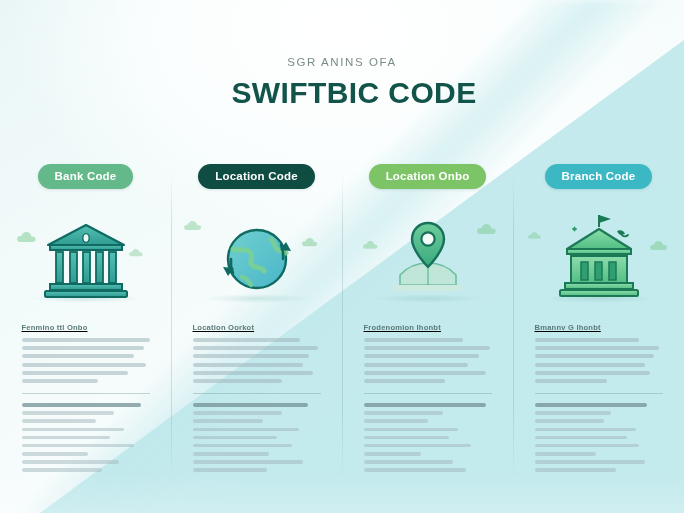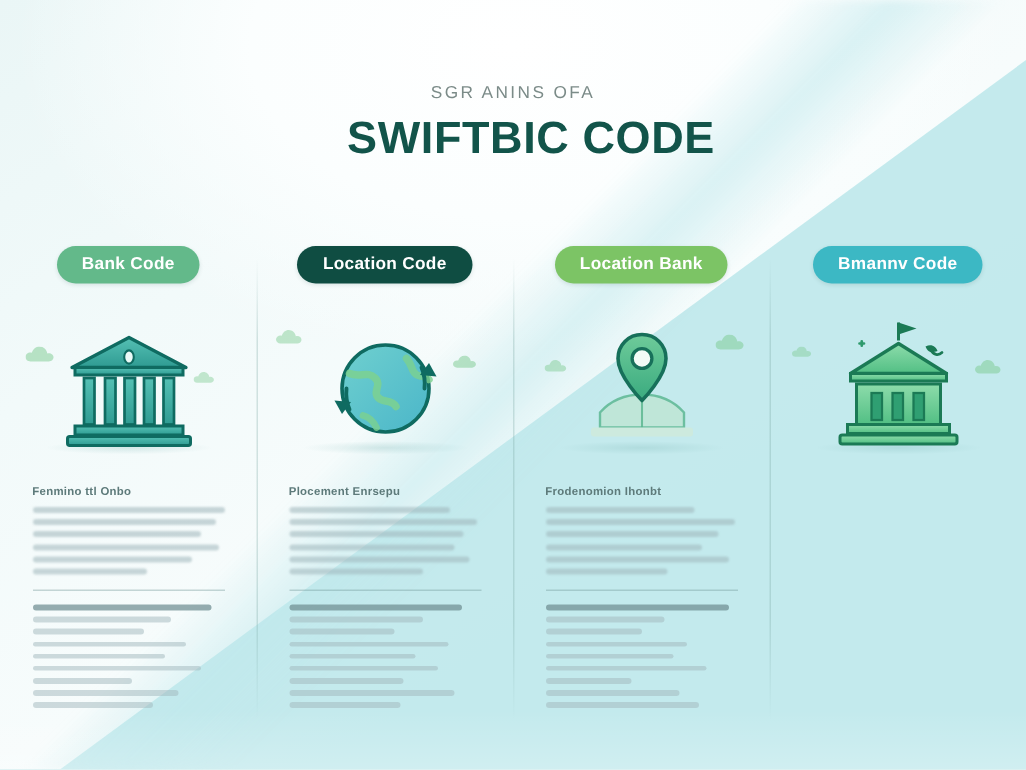--- a/index.html
+++ b/index.html
@@ -66,21 +66,21 @@
     display:flex;align-items:flex-end;justify-content:center;
   }
   .ground{
     position:absolute;bottom:6px;left:50%;transform:translateX(-50%);
     width:112px;height:9px;border-radius:50%;
     background:radial-gradient(ellipse at center, rgba(120,180,178,.26) 0%, rgba(120,180,178,0) 70%);
   }
   .cloud{position:absolute;opacity:.55;}
 
   
-  .body-block{width:128px;margin-top:14px;}
+  .body-block{width:128px;margin-top:14px;text-decoration:underline;}
   .b-head{
     font-size:7.6px;font-weight:700;color:#5d7a7a;letter-spacing:.2px;
     filter:blur(.5px);margin-bottom:6px;
   }
   .b-line{
     height:4px;border-radius:2px;margin-bottom:4.2px;
     background:#9fb6bb;opacity:.55;filter:blur(.55px);
   }
   .rule{height:1px;background:rgba(110,150,150,.38);margin:10px 0 9px;}
   .l-line{
@@ -174,42 +174,42 @@
       <path d="M24 38c7 3 12-2 17 3s-2 9 2 13 9 1 12 6" fill="none" stroke="#7cd18f" stroke-width="5" stroke-linecap="round" opacity=".85"></path>
       <path d="M62 28c4 4 3 9 7 11s6 0 8 3" fill="none" stroke="#7cd18f" stroke-width="5" stroke-linecap="round" opacity=".8"></path>
       <path d="M33 66c4 1 7 4 9 8" fill="none" stroke="#7cd18f" stroke-width="4.5" stroke-linecap="round" opacity=".8"></path>
       <path d="M72 34a28 28 0 0 1 2 14" fill="none" stroke="#0f6b61" stroke-width="2.6" stroke-linecap="round"></path>
       <polygon points="77,31 82,40 71,39" fill="#0f6b61"></polygon>
       <path d="M24 62a28 28 0 0 1-2-14" fill="none" stroke="#0f6b61" stroke-width="2.6" stroke-linecap="round"></path>
       <polygon points="19,65 14,56 25,57" fill="#0f6b61"></polygon>
           </svg>
         </div>
         <div class="body-block">
-          <div class="b-head">Plocement Enrsepu</div>
+          <div class="b-head">Location Oorkot</div>
           <div class="b-line" style="width: 84%;"></div>
           <div class="b-line" style="width: 98%;"></div>
           <div class="b-line" style="width: 91%;"></div>
           <div class="b-line" style="width: 86%;"></div>
           <div class="b-line" style="width: 94%;"></div>
           <div class="b-line" style="width: 70%;"></div>
           <div class="rule"></div>
           <div class="l-line strong" style="width: 90%;"></div>
           <div class="l-line" style="width: 70%;"></div>
           <div class="l-line" style="width: 55%;"></div>
           <div class="l-line" style="width: 83%;"></div>
           <div class="l-line" style="width: 66%;"></div>
           <div class="l-line" style="width: 78%;"></div>
           <div class="l-line" style="width: 60%;"></div>
           <div class="l-line" style="width: 86%;"></div>
           <div class="l-line" style="width: 58%;"></div>
         </div>
       </div>
       <div class="col">
         <div class="divider"></div>
-        <div class="badge" style="background: rgb(124, 196, 101);">Location Bank</div>
+        <div class="badge" style="background: rgb(124, 196, 101);">Location Onbo</div>
         <div class="icon-stage">
           <div class="cloud" style="left: 10px; top: 32px; opacity: 0.45;"><svg width="17" height="8.16" viewBox="0 0 40 19">
     <path d="M6 18c-3.4 0-6-2.4-6-5.4S2.6 7.2 6 7.2c.6 0 1.2.1 1.7.3C9 3.2 12.6 0 17 0c4.8 0 8.8 3.7 9.4 8.4.6-.3 1.3-.4 2-.4 3 0 5.6 2.3 5.6 5s-2.6 5-5.6 5z" fill="#7ccb90"></path>
             </svg></div>
           <div class="cloud" style="left: 124px; top: 18px; opacity: 0.5;"><svg width="22" height="10.559999999999999" viewBox="0 0 40 19">
     <path d="M6 18c-3.4 0-6-2.4-6-5.4S2.6 7.2 6 7.2c.6 0 1.2.1 1.7.3C9 3.2 12.6 0 17 0c4.8 0 8.8 3.7 9.4 8.4.6-.3 1.3-.4 2-.4 3 0 5.6 2.3 5.6 5s-2.6 5-5.6 5z" fill="#7ccb90"></path>
             </svg></div>
           <div class="ground"></div>
           <svg width="96" height="92" viewBox="0 0 96 92" style="position: relative; margin-bottom: 6px;">
       <defs>
@@ -240,21 +240,21 @@
           <div class="l-line" style="width: 74%;"></div>
           <div class="l-line" style="width: 67%;"></div>
           <div class="l-line" style="width: 84%;"></div>
           <div class="l-line" style="width: 45%;"></div>
           <div class="l-line" style="width: 70%;"></div>
           <div class="l-line" style="width: 80%;"></div>
         </div>
       </div>
       <div class="col">
         <div class="divider"></div>
-        <div class="badge" style="background: rgb(60, 184, 196);">Bmannv Code</div>
+        <div class="badge" style="background: rgb(60, 184, 196);">Branch Code</div>
         <div class="icon-stage">
           <div class="cloud" style="left: 4px; top: 22px; opacity: 0.42;"><svg width="15" height="7.199999999999999" viewBox="0 0 40 19">
     <path d="M6 18c-3.4 0-6-2.4-6-5.4S2.6 7.2 6 7.2c.6 0 1.2.1 1.7.3C9 3.2 12.6 0 17 0c4.8 0 8.8 3.7 9.4 8.4.6-.3 1.3-.4 2-.4 3 0 5.6 2.3 5.6 5s-2.6 5-5.6 5z" fill="#7ccb90"></path>
             </svg></div>
           <div class="cloud" style="left: 126px; top: 34px; opacity: 0.5;"><svg width="20" height="9.6" viewBox="0 0 40 19">
     <path d="M6 18c-3.4 0-6-2.4-6-5.4S2.6 7.2 6 7.2c.6 0 1.2.1 1.7.3C9 3.2 12.6 0 17 0c4.8 0 8.8 3.7 9.4 8.4.6-.3 1.3-.4 2-.4 3 0 5.6 2.3 5.6 5s-2.6 5-5.6 5z" fill="#7ccb90"></path>
             </svg></div>
           <div class="ground"></div>
           <svg width="96" height="92" viewBox="0 0 96 92" style="position: relative; margin-bottom: 6px;">
       <defs>
@@ -271,15 +271,34 @@
       <polygon points="48,18 80,38 16,38" fill="url(#bf)" stroke="#1b7a55" stroke-width="2.2" stroke-linejoin="round"></polygon>
       <rect x="16" y="38" width="64" height="5" fill="url(#bf)" stroke="#1b7a55" stroke-width="2"></rect>
       <rect x="20" y="45" width="56" height="27" fill="url(#bf)" stroke="#1b7a55" stroke-width="2"></rect>
       <rect x="30" y="51" width="7" height="18" fill="#2f9f72" stroke="#1b7a55" stroke-width="1.5"></rect>
       <rect x="44" y="51" width="7" height="18" fill="#2f9f72" stroke="#1b7a55" stroke-width="1.5"></rect>
       <rect x="58" y="51" width="7" height="18" fill="#2f9f72" stroke="#1b7a55" stroke-width="1.5"></rect>
       <rect x="14" y="72" width="68" height="6" fill="url(#bf)" stroke="#1b7a55" stroke-width="2"></rect>
       <rect x="9" y="79" width="78" height="6" rx="1.5" fill="url(#bf)" stroke="#1b7a55" stroke-width="2"></rect>
           </svg>
         </div>
+        <div class="body-block">
+          <div class="b-head">Bmannv G Ihonbt</div>
+          <div class="b-line" style="width: 82%;"></div>
+          <div class="b-line" style="width: 97%;"></div>
+          <div class="b-line" style="width: 93%;"></div>
+          <div class="b-line" style="width: 86%;"></div>
+          <div class="b-line" style="width: 90%;"></div>
+          <div class="b-line" style="width: 57%;"></div>
+          <div class="rule"></div>
+          <div class="l-line strong" style="width: 88%;"></div>
+          <div class="l-line" style="width: 60%;"></div>
+          <div class="l-line" style="width: 54%;"></div>
+          <div class="l-line" style="width: 79%;"></div>
+          <div class="l-line" style="width: 72%;"></div>
+          <div class="l-line" style="width: 82%;"></div>
+          <div class="l-line" style="width: 48%;"></div>
+          <div class="l-line" style="width: 86%;"></div>
+          <div class="l-line" style="width: 64%;"></div>
+        </div>
       </div>
     </div>
 </div>
 
 </body></html>

